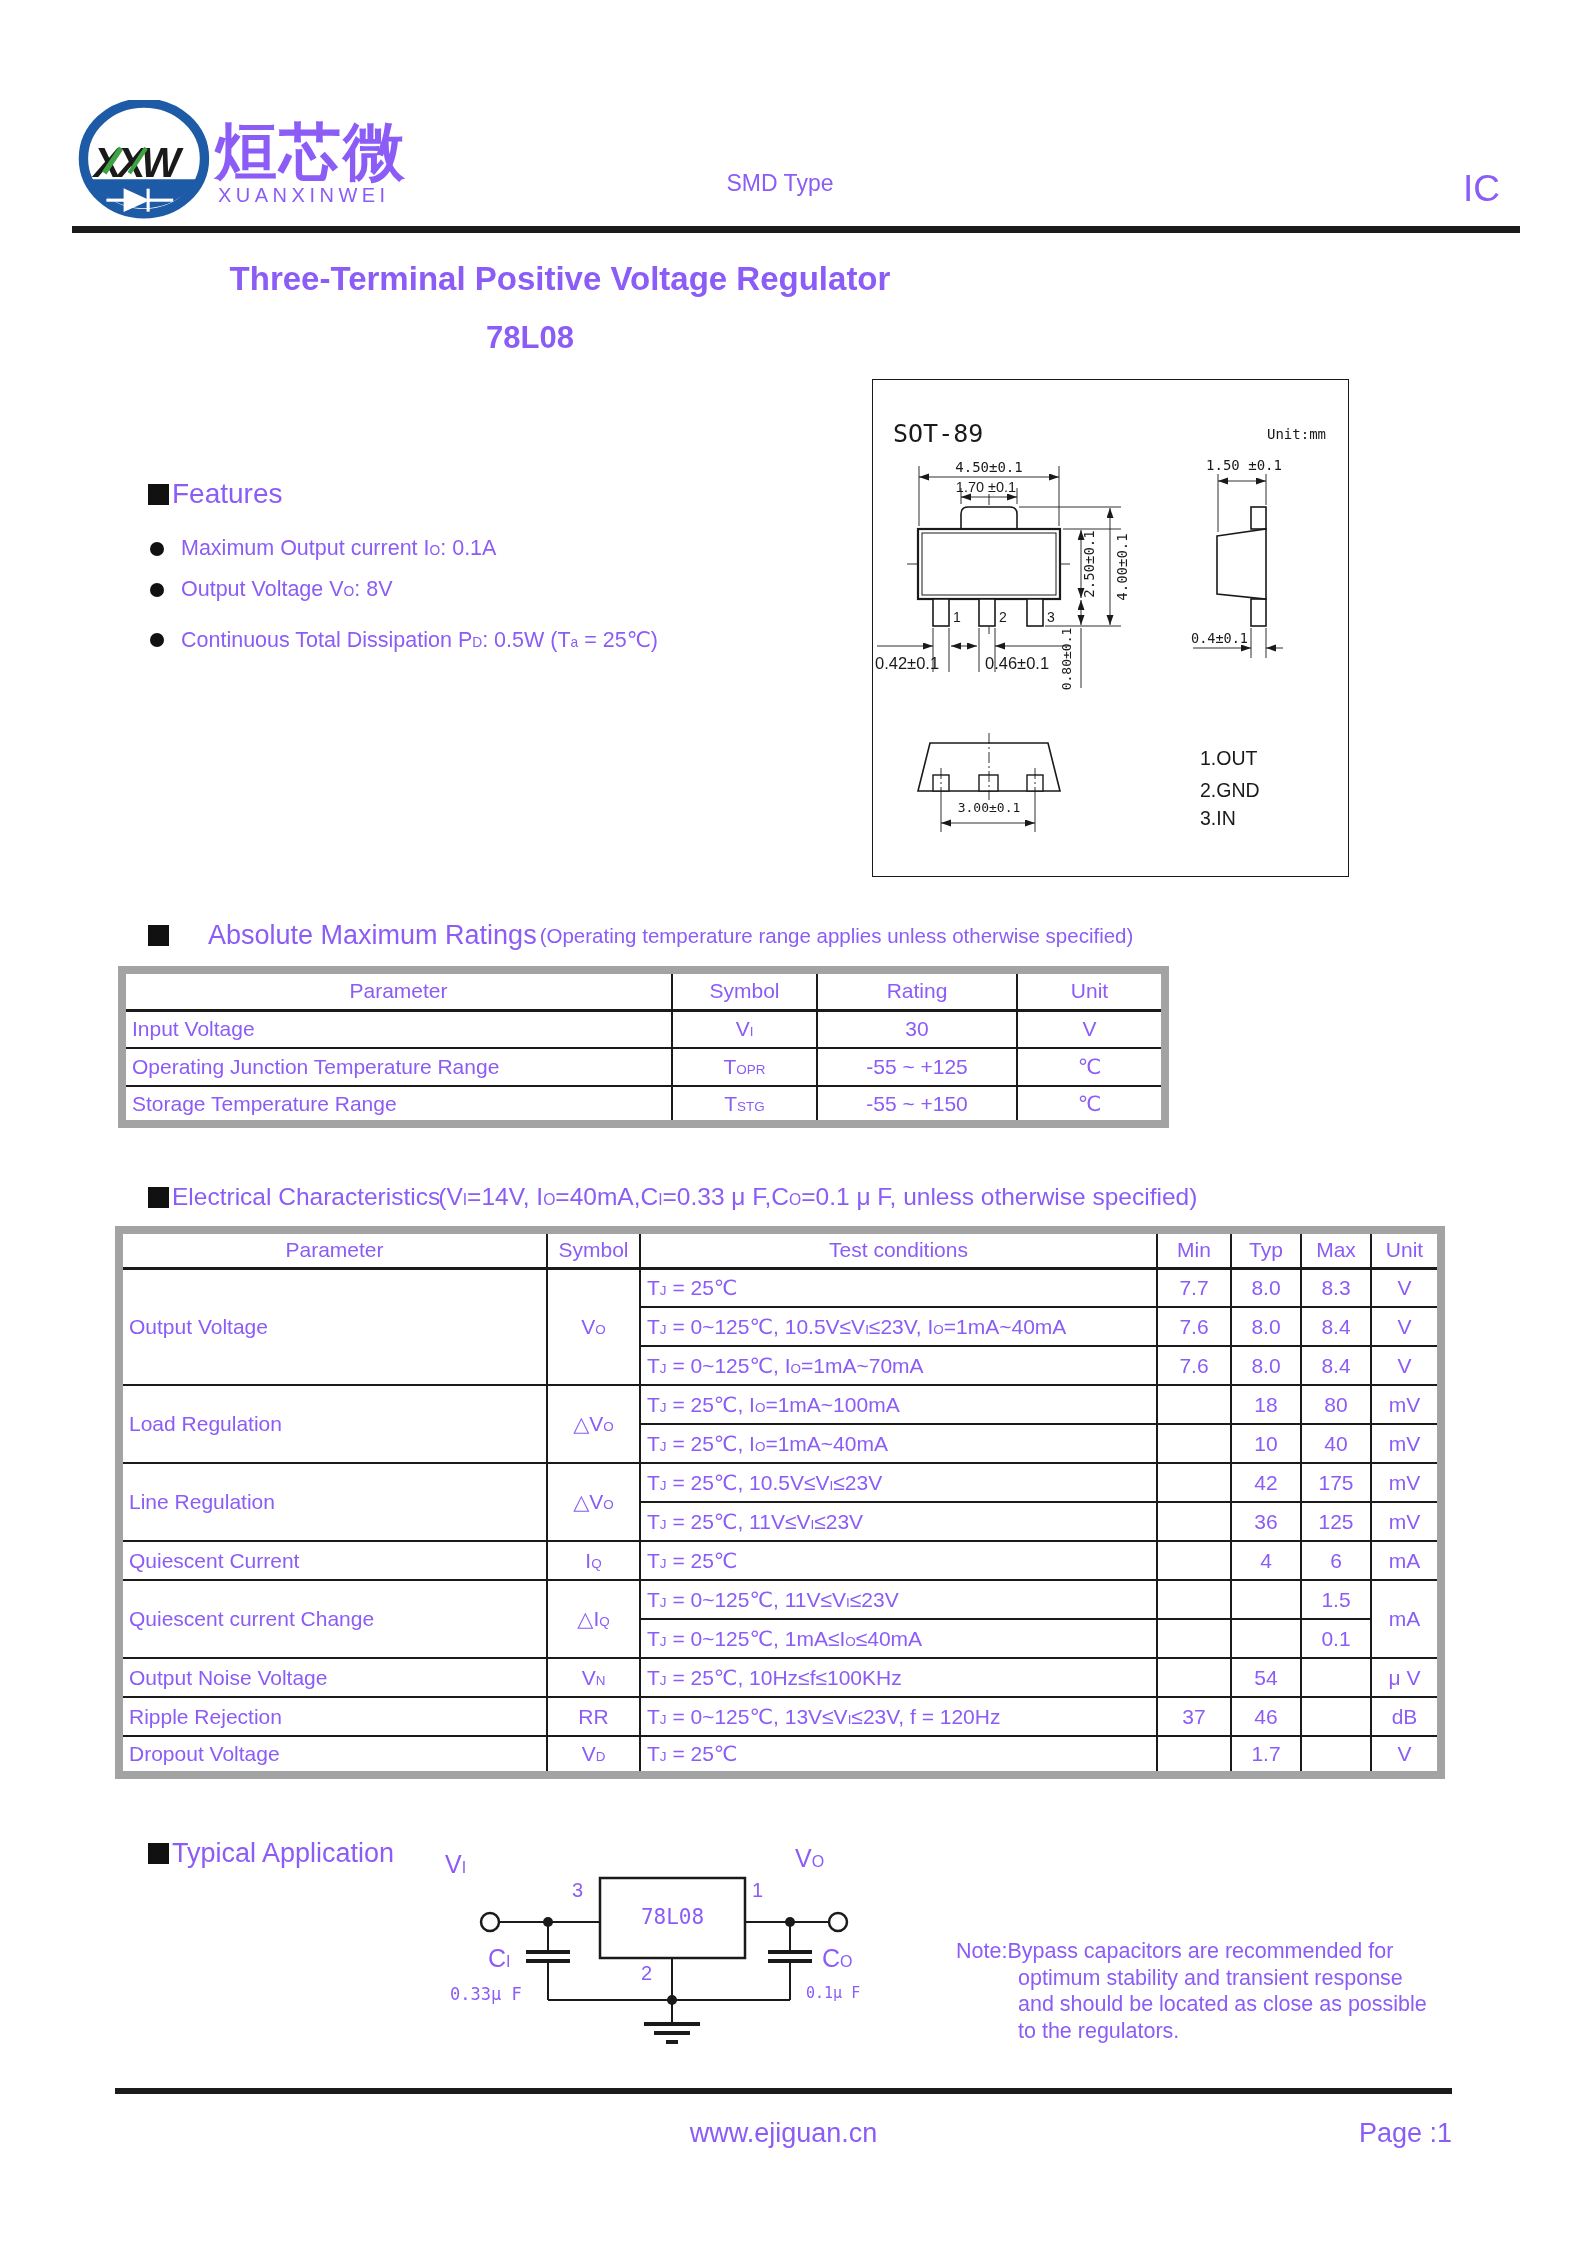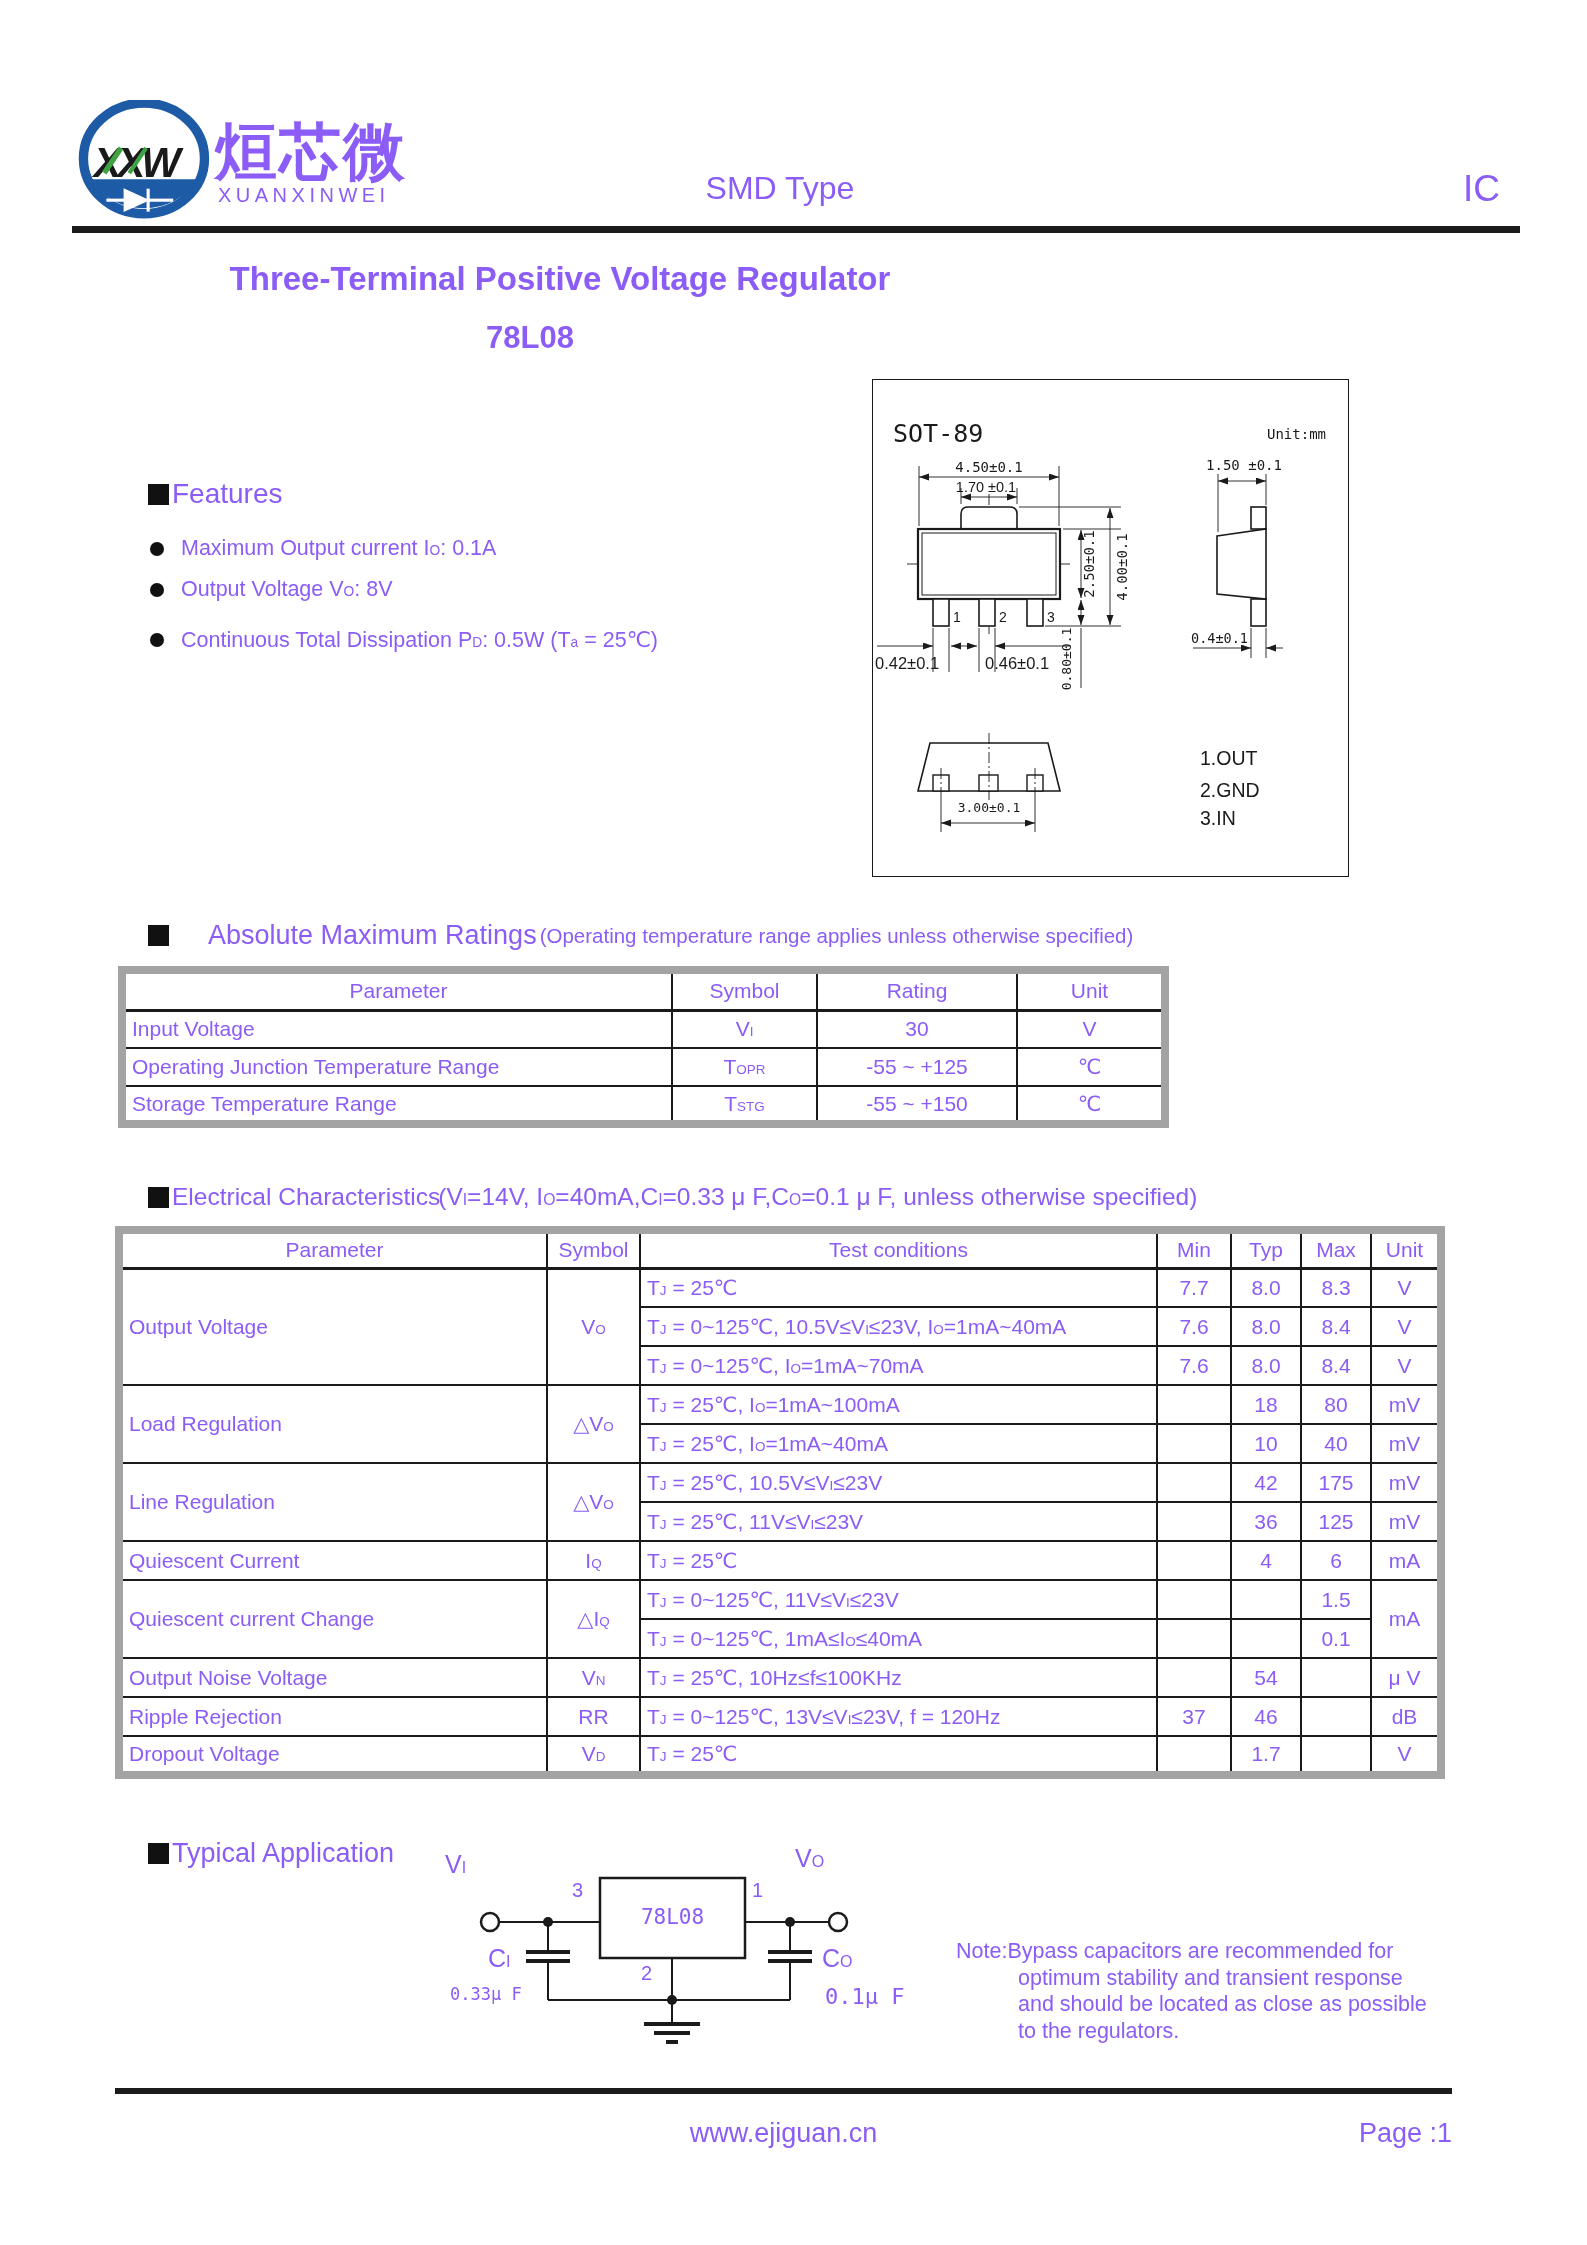--- a/index.html
+++ b/index.html
@@ -40,21 +40,21 @@
     <line x1="50" y1="70" x2="66" y2="46" stroke="#3fa344" stroke-width="4"></line>
     <g stroke="#ffffff" stroke-width="3">
       <line x1="28" y1="96" x2="46" y2="96"></line>
       <polygon points="46,87 46,105 66,96" fill="#ffffff"></polygon>
       <line x1="68" y1="85" x2="68" y2="107"></line>
       <line x1="68" y1="96" x2="92" y2="96"></line>
     </g>
   </svg>
   <div class="abs" style="left:215px;top:110px;font-size:62px;font-weight:900;letter-spacing:2px;">烜芯微</div>
   <div class="abs" style="left:218px;top:184px;font-size:20px;letter-spacing:4.5px;font-weight:500;">XUANXINWEI</div>
-  <div class="abs" style="left:620px;top:170px;width:320px;text-align:center;font-size:32px;">SMD Type</div>
+  <div class="abs" style="left:620px;top:170px;width:320px;text-align:center;font-size:23px;">SMD Type</div>
   <div class="abs" style="left:1400px;top:168px;width:100px;text-align:right;font-size:37px;">IC</div>
   <div class="abs rule" style="left:72px;top:226px;width:1448px;height:7px;"></div>
 
   <div class="abs" style="left:60px;top:260px;width:1000px;text-align:center;font-size:33px;font-weight:bold;">Three-Terminal Positive Voltage Regulator</div>
   <div class="abs" style="left:60px;top:320px;width:940px;text-align:center;font-size:31px;font-weight:bold;">78L08</div>
 
   <div class="abs pkg" style="left:872px;top:379px;width:475px;height:496px;">
     <svg width="475" height="496" viewBox="0 0 475 496">
       <defs>
         <marker id="ah" markerUnits="userSpaceOnUse" markerWidth="11" markerHeight="8" refX="10" refY="3.5" orient="auto-start-reverse">
@@ -394,21 +394,21 @@
 
   <div class="abs circ-lab" style="left:445px;top:1850px;">V<sub class="sb">I</sub></div>
   <div class="abs circ-lab" style="left:795px;top:1844px;">V<sub class="sb">O</sub></div>
   <div class="abs" style="left:572px;top:1879px;font-size:20px;">3</div>
   <div class="abs" style="left:752px;top:1879px;font-size:20px;">1</div>
   <div class="abs mono" style="left:600px;top:1905px;width:145px;text-align:center;font-size:21px;">78L08</div>
   <div class="abs" style="left:641px;top:1962px;font-size:20px;">2</div>
   <div class="abs circ-lab" style="left:488px;top:1944px;">C<sub class="sb">I</sub></div>
   <div class="abs mono" style="left:450px;top:1984px;font-size:17px;">0.33μ F</div>
   <div class="abs circ-lab" style="left:822px;top:1944px;">C<sub class="sb">O</sub></div>
-  <div class="abs mono" style="left:806px;top:1984px;font-size:22px;margin-left:19px;">0.1μ F</div>
+  <div class="abs mono" style="left:806px;top:1984px;font-size:15px;">0.1μ F</div>
 
   <div class="abs note" style="left:956px;top:1938px;">Note:Bypass capacitors are recommended for optimum stability and transient response and should be located as close as possible to the regulators.</div>
 
   <div class="abs rule" style="left:115px;top:2088px;width:1337px;height:6px;"></div>
   <div class="abs" style="left:115px;top:2118px;width:1337px;text-align:center;font-size:27px;">www.ejiguan.cn</div>
   <div class="abs" style="left:1250px;top:2118px;width:202px;text-align:right;font-size:27px;">Page :1</div>
 
 </div>
 
 </body></html>

